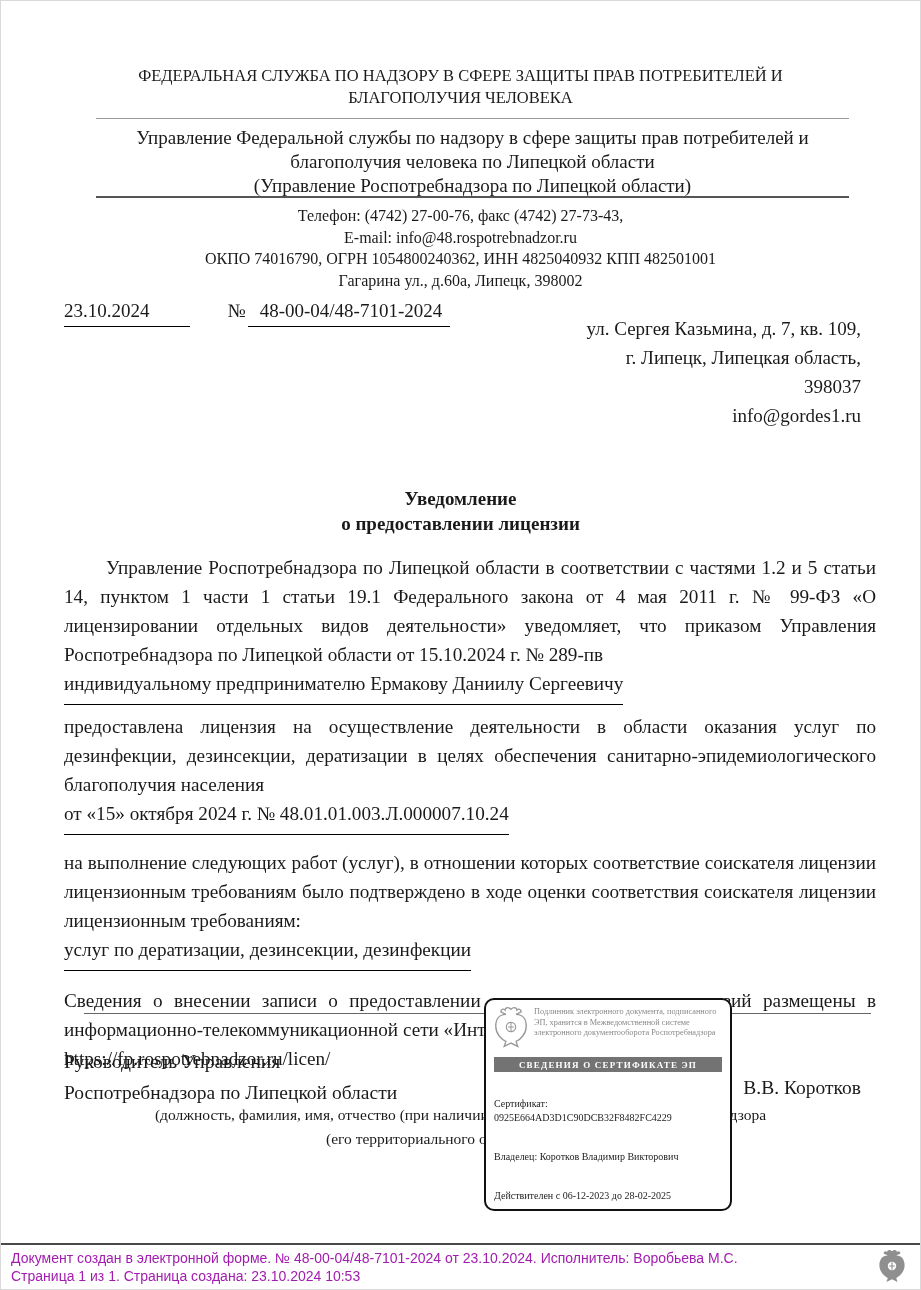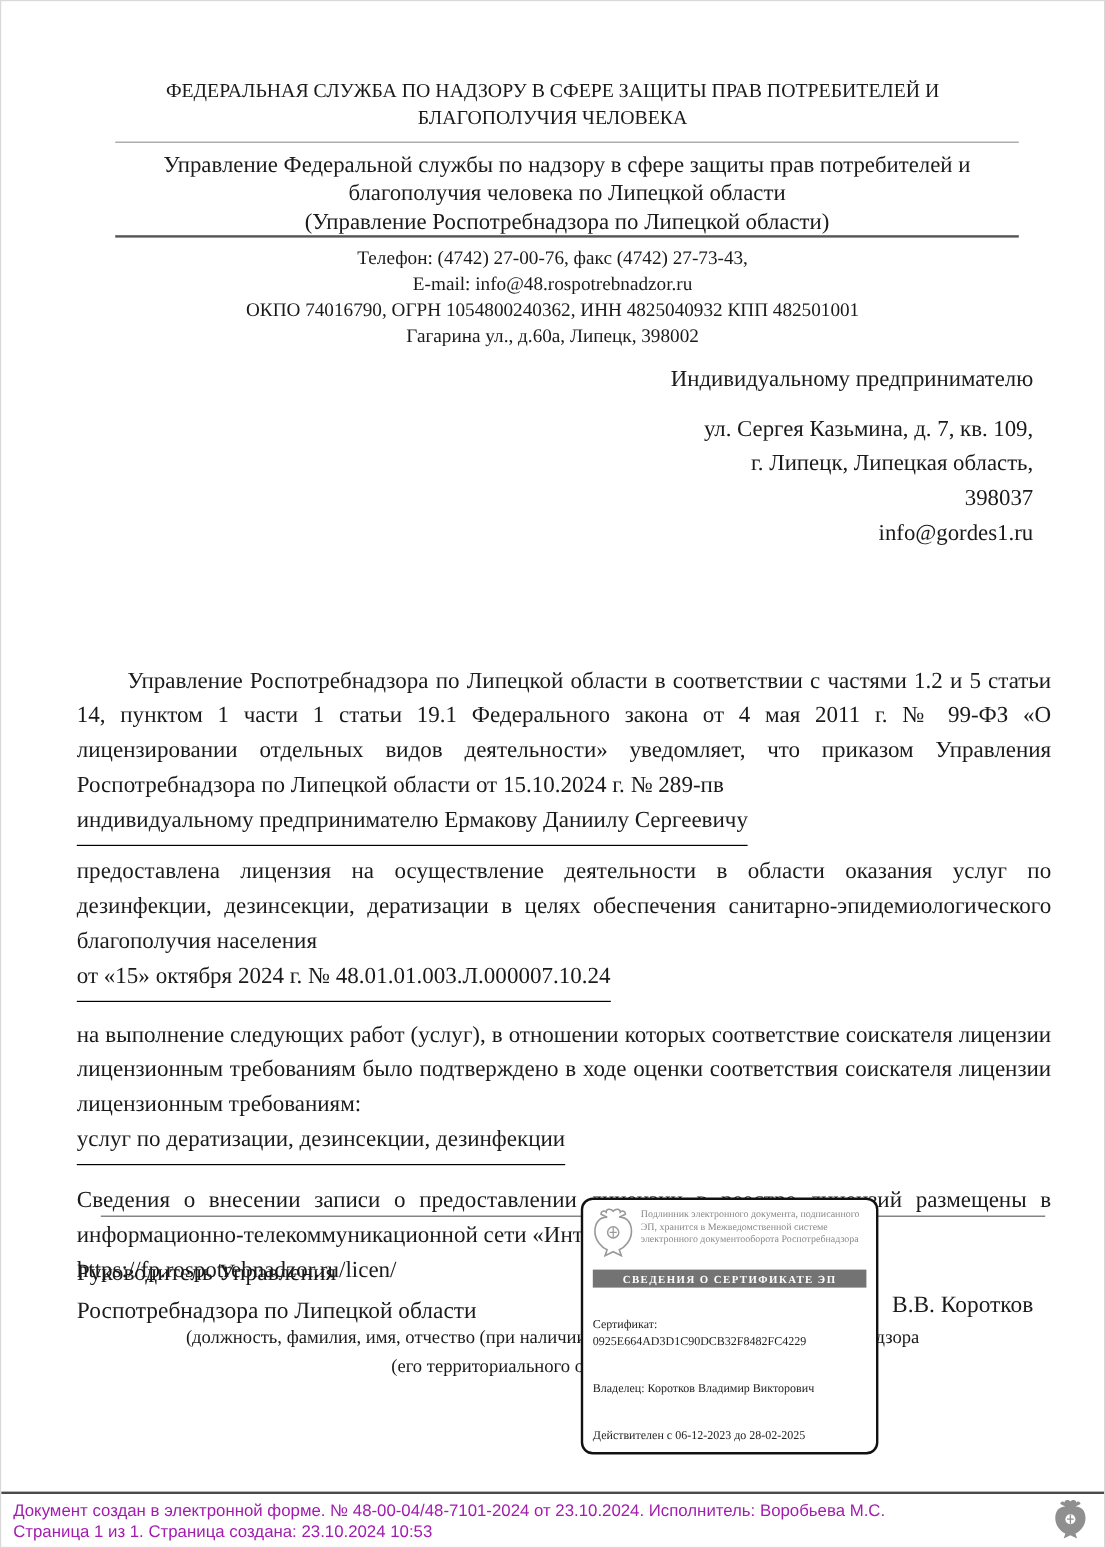--- a/index.html
+++ b/index.html
@@ -121,31 +121,39 @@
     </span>
   </div>
   <div class="rule-thick" style="top:195px;"></div>
   <div class="contacts">
     <div>Телефон: (4742) 27-00-76, факс (4742) 27-73-43,</div>
     <div>E-mail: info@48.rospotrebnadzor.ru</div>
     <div>ОКПО 74016790,  ОГРН 1054800240362, ИНН 4825040932 КПП 482501001</div>
     <div>Гагарина ул., д.60а, Липецк, 398002</div>
   </div>
 
+  <div class="ref-row">
+    <span class="u ref-date">23.10.2024</span>
+    <span class="ref-no">№</span>
+    <span class="u ref-num">48-00-04/48-7101-2024</span>
+  </div>
 
   <div class="addressee">
-    <div>Индивидуальному предпринимателю</div>
     <div class="addr-block">
       <div>ул. Сергея Казьмина, д. 7, кв. 109,</div>
       <div>г. Липецк, Липецкая область,</div>
       <div>398037</div>
       <div>info@gordes1.ru</div>
     </div>
   </div>
 
+  <div class="doc-title">
+    <div>Уведомление</div>
+    <div>о предоставлении лицензии</div>
+  </div>
 
   <div class="body-text">
     <div class="para indent">Управление Роспотребнадзора по Липецкой области в соответствии с частями 1.2 и 5 статьи 14, пунктом 1 части 1 статьи 19.1 Федерального закона от 4 мая 2011 г. № 99-ФЗ «О лицензировании отдельных видов деятельности» уведомляет, что приказом Управления Роспотребнадзора по Липецкой области от 15.10.2024 г. № 289-пв</div>
     <div class="uline-row">
       <span class="u">индивидуальному предпринимателю Ермакову Даниилу Сергеевичу</span>
     </div>
     <div class="para mt14">предоставлена лицензия на осуществление деятельности в области оказания услуг по дезинфекции, дезинсекции, дератизации в целях обеспечения санитарно-эпидемиологического благополучия населения</div>
     <div class="uline-row">
       <span class="u">от «15» октября 2024 г. № 48.01.01.003.Л.000007.10.24</span>
     </div>

